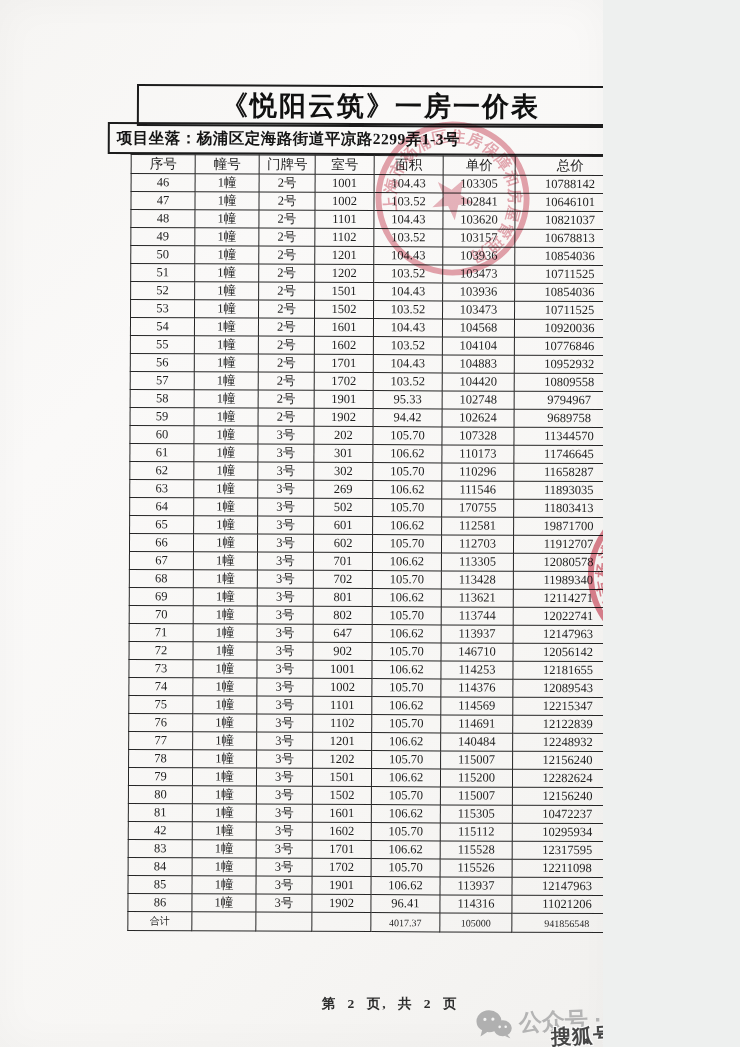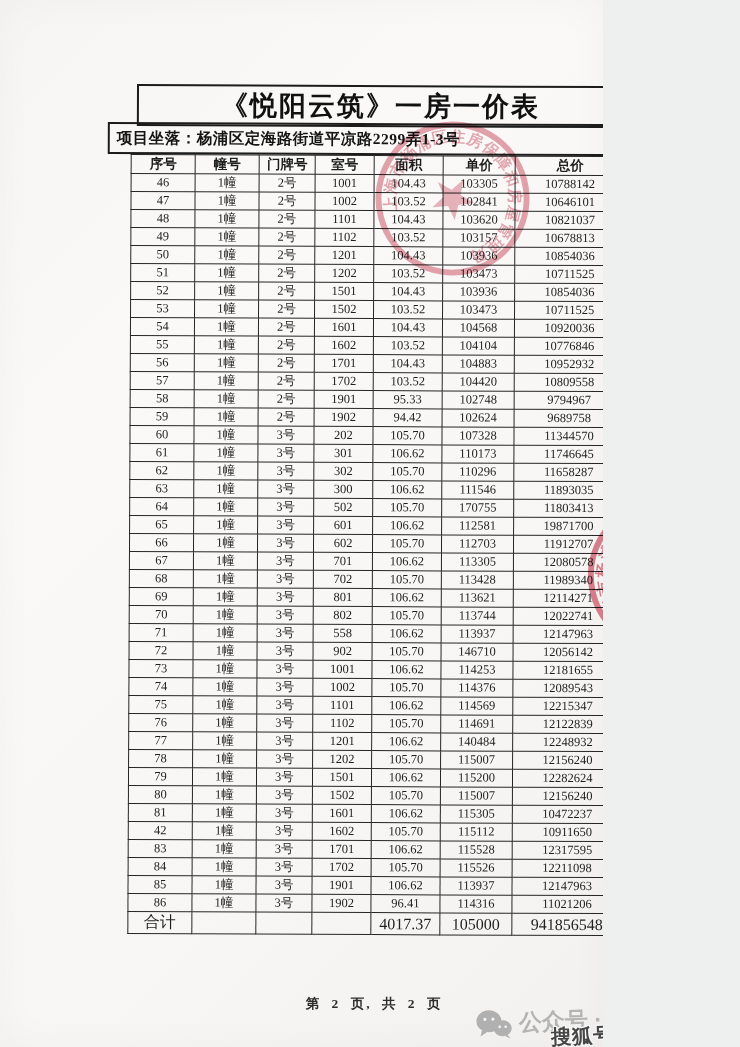--- a/index.html
+++ b/index.html
@@ -31,25 +31,25 @@
     border-collapse:collapse;table-layout:fixed;
   }
   .price-table col.c1{width:64px}.price-table col.c2{width:64px}
   .price-table col.c3{width:56px}.price-table col.c4{width:59px}
   .price-table col.c5{width:69px}.price-table col.c6{width:72px}
   .price-table col.c7{width:110px}
   .price-table th,.price-table td{
     border:1.6px solid #262626;text-align:center;vertical-align:middle;
     padding:0;white-space:nowrap;overflow:hidden;color:#1f1f1f;
   }
-  .price-table th{height:17px;font-size:13.5px;font-weight:700;}
+  .price-table th{height:17px;font-size:13.5px;font-weight:400;}
   .price-table td{height:15.4px;font-size:12.5px;}
-  .price-table tfoot td{height:18px;font-size:16px;border-radius:9px;}
+  .price-table tfoot td{height:18px;font-size:10px;border-radius:9px;}
   .page-num{
-    position:absolute;left:274px;top:995px;width:200px;text-align:center;
+    position:absolute;left:290px;top:995px;width:200px;text-align:center;
     font-size:13.5px;font-weight:600;color:#2d2d2d;letter-spacing:2px;word-spacing:5px;
   }
   .stamp{position:absolute;mix-blend-mode:multiply;pointer-events:none;}
   .stamp-top{left:358px;top:102px;opacity:0.62;transform:rotate(30deg);}
   .stamp-right{left:572px;top:478px;opacity:0.8;transform:rotate(-10deg);}
   .stamp text{font-family:"Liberation Sans","DejaVu Sans",sans-serif;font-weight:700;}
   .wm-wechat{
     position:absolute;left:476px;top:1004px;display:flex;align-items:center;gap:7px;
     color:#b4b4b4;font-size:23px;font-weight:700;transform:rotate(-2deg);
     font-family:"Liberation Sans","DejaVu Sans",sans-serif;white-space:nowrap;
@@ -249,21 +249,21 @@
             <td>3号</td>
             <td>302</td>
             <td>105.70</td>
             <td>110296</td>
             <td>11658287</td>
           </tr>
           <tr>
             <td>63</td>
             <td>1幢</td>
             <td>3号</td>
-            <td>300</td>
+            <td>269</td>
             <td>106.62</td>
             <td>111546</td>
             <td>11893035</td>
           </tr>
           <tr>
             <td>64</td>
             <td>1幢</td>
             <td>3号</td>
             <td>502</td>
             <td>105.70</td>
@@ -321,21 +321,21 @@
             <td>3号</td>
             <td>802</td>
             <td>105.70</td>
             <td>113744</td>
             <td>12022741</td>
           </tr>
           <tr>
             <td>71</td>
             <td>1幢</td>
             <td>3号</td>
-            <td>558</td>
+            <td>647</td>
             <td>106.62</td>
             <td>113937</td>
             <td>12147963</td>
           </tr>
           <tr>
             <td>72</td>
             <td>1幢</td>
             <td>3号</td>
             <td>902</td>
             <td>105.70</td>
@@ -423,21 +423,21 @@
             <td>115305</td>
             <td>10472237</td>
           </tr>
           <tr>
             <td>42</td>
             <td>1幢</td>
             <td>3号</td>
             <td>1602</td>
             <td>105.70</td>
             <td>115112</td>
-            <td>10911650</td>
+            <td>10295934</td>
           </tr>
           <tr>
             <td>83</td>
             <td>1幢</td>
             <td>3号</td>
             <td>1701</td>
             <td>106.62</td>
             <td>115528</td>
             <td>12317595</td>
           </tr>

